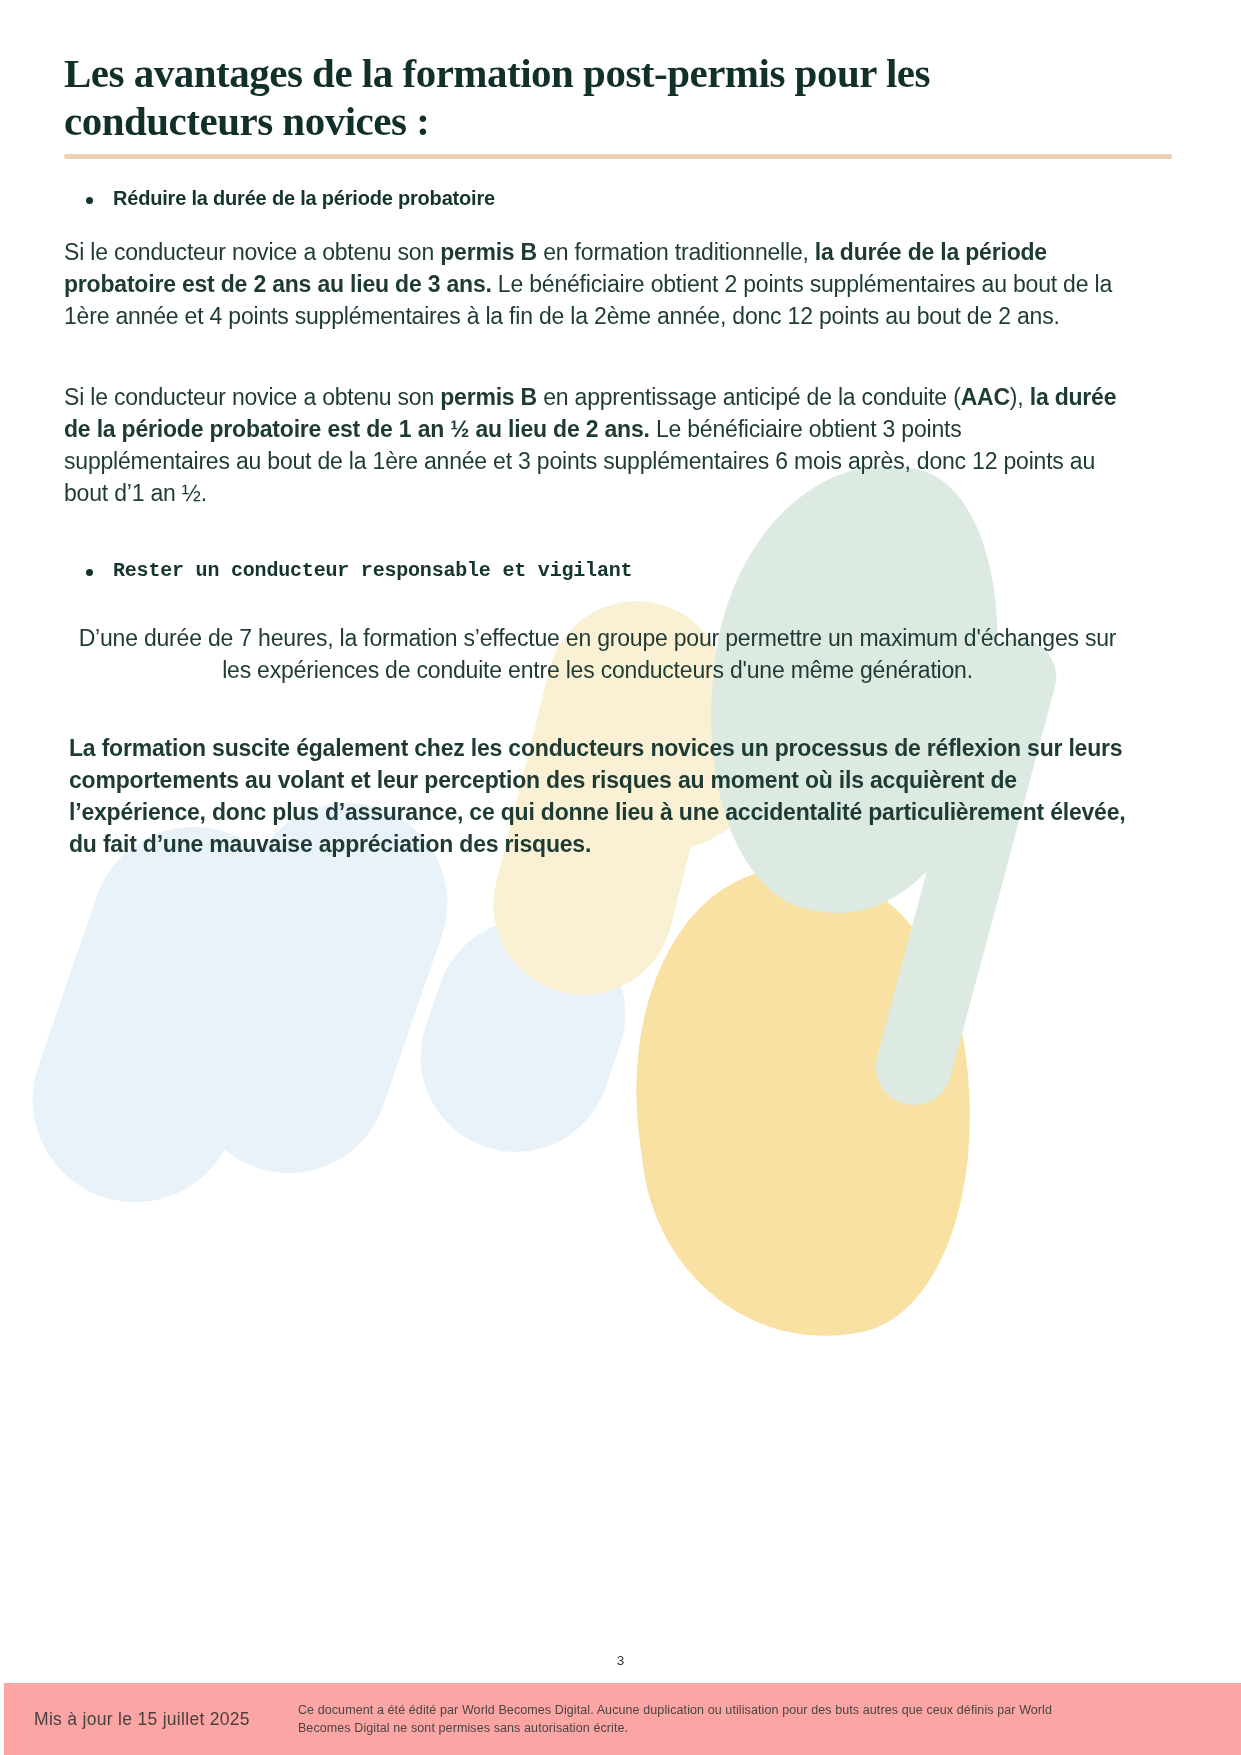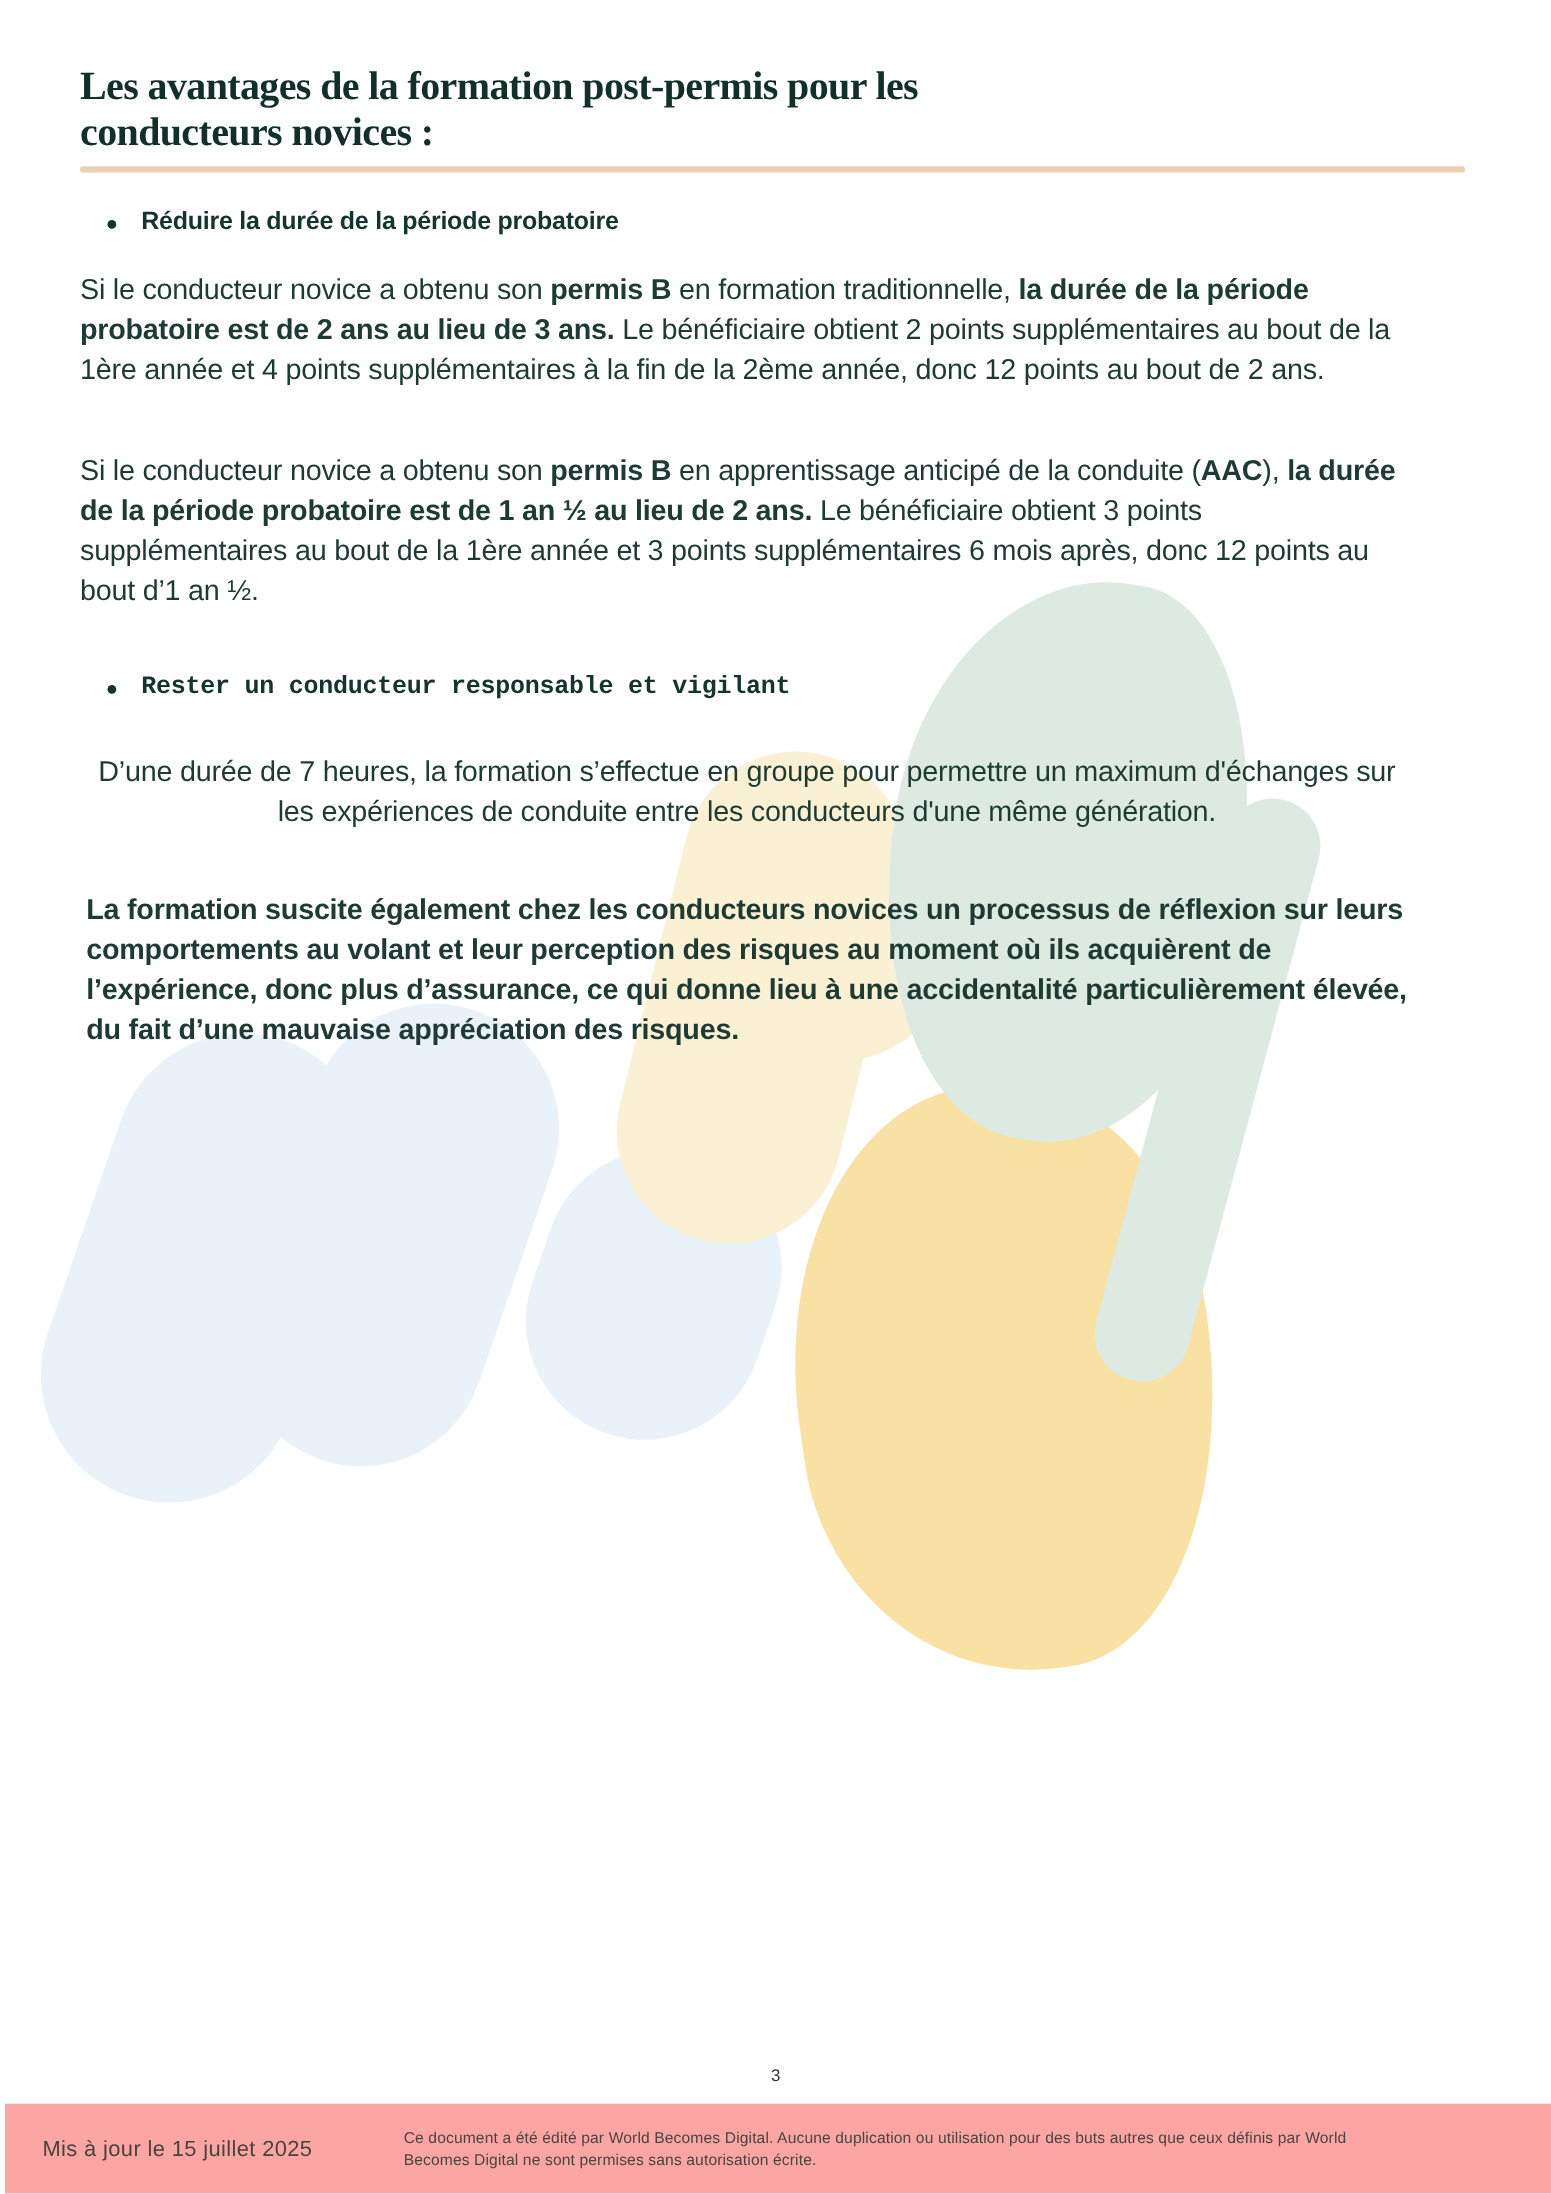--- a/index.html
+++ b/index.html
@@ -17,21 +17,21 @@
   .wm-blue3 { left:428px; top:918px; width:190px; height:235px; background:#e9f1f9; border-radius:95px;  transform:rotate(19deg); }
   .wm-yel-stem  { left:520px; top:598px; width:180px; height:400px; background:#faf0d4; border-radius:95px; transform:rotate(14deg); }
   .wm-yel-bulge { left:560px; top:640px; width:210px; height:210px; background:#faf0d4; border-radius:50%; }
   .wm-yel-egg   { left:636px; top:868px; width:335px; height:470px; background:#f8e1a3; border-radius:52% 48% 45% 55% / 55% 45% 58% 42%; transform:rotate(-8deg); }
   .wm-green     { left:712px; top:462px; width:282px; height:452px; background:#dceae1; border-radius:58% 42% 50% 50% / 48% 52% 44% 56%; transform:rotate(9deg); }
   .wm-green-tail{ left:928px; top:632px; width:76px;  height:480px; background:#dceae1; border-radius:40px; transform:rotate(15deg); }
   
   .content { position:relative; z-index:1; padding:50px 64px 0 64px; }
   .title {
     font-family:"Liberation Serif", serif; font-weight:700;
-    font-size:32px; line-height:1.16; color:#103029; letter-spacing:-0.5px;
+    font-size:41px; line-height:1.16; color:#103029; letter-spacing:-0.5px;
   }
   .title-underline { margin-top:9px; height:5px; width:1108px; background:#ecd0b4; border-radius:3px; }
   .bullet-item { display:flex; align-items:flex-start; margin-top:28px; padding-left:22px; }
   .bullet-item.second { margin-top:50px;font-family:Liberation Mono, monospace; }
   .dot { width:7px; height:7px; border-radius:50%; background:#14342e; flex:none; margin-top:10px; }
   .bullet-label { margin-left:20px; font-weight:700; font-size:20px; color:#14342e; letter-spacing:-0.2px; }
   p.body {
     font-size:23px; line-height:32px; letter-spacing:-0.2px;
     color:#1e3b33; max-width:1062px;
   }
@@ -47,21 +47,21 @@
   }
   .footer {
     position:absolute; left:4px; right:0; bottom:0; height:72px; z-index:2;
     background:#fca5a5; display:flex; align-items:center;
   }
   .footer-updated {
     margin-left:30px; font-size:17.5px; color:#47423e; white-space:nowrap;
     letter-spacing:0.3px;
   }
   .footer-disclaimer {
-    margin-left:73px; font-size:12.5px; line-height:18px; color:#4a4541;
+    margin-left:48px; font-size:12.5px; line-height:18px; color:#4a4541;
     max-width:766px; letter-spacing:0.1px;
   }
 </style>
 </head>
 <body>
 
 <div class="page">
 
   <div class="watermark">
     <div class="wm wm-blue1"></div>

